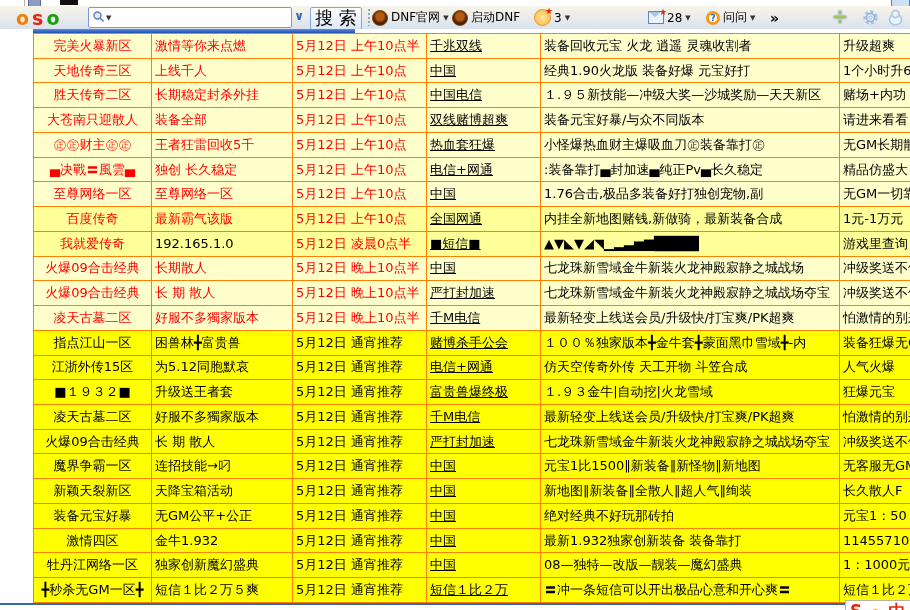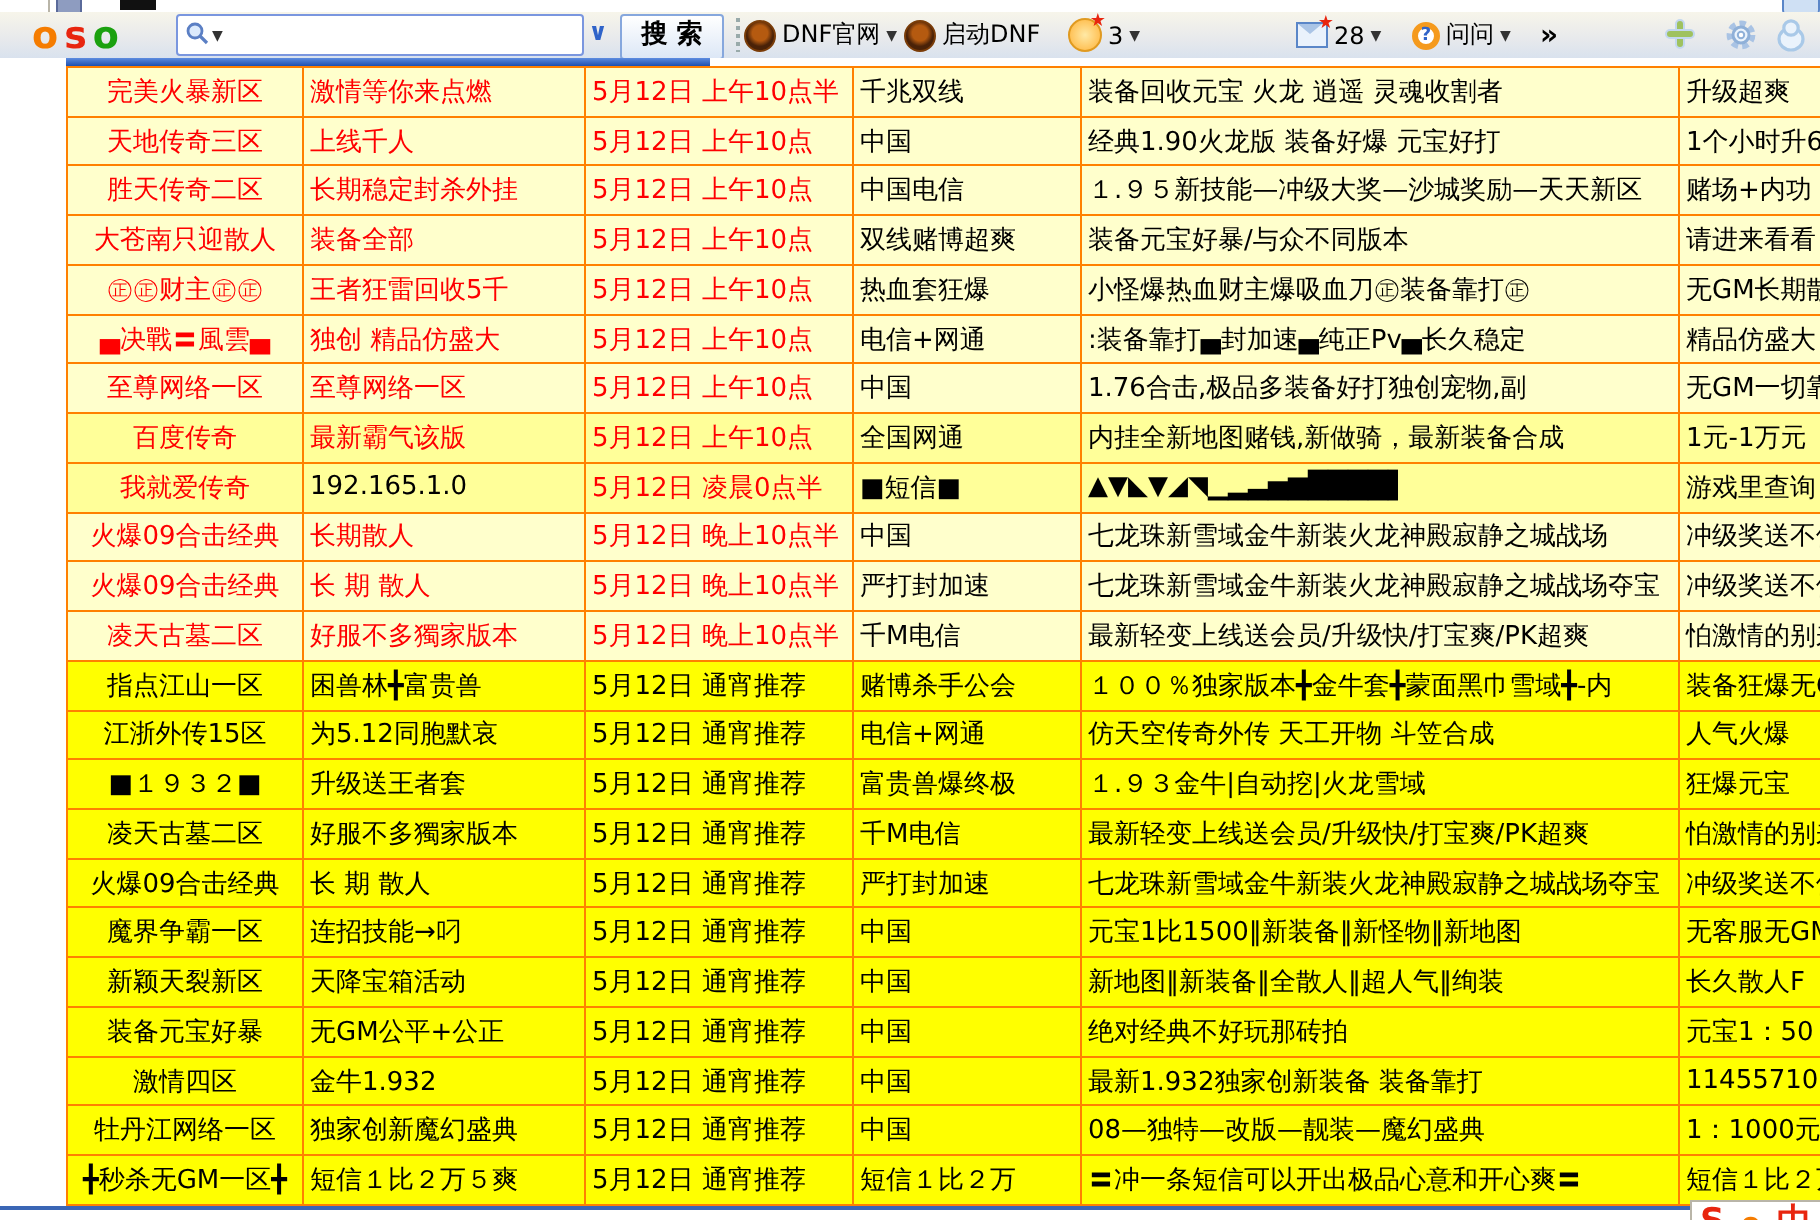--- a/index.html
+++ b/index.html
@@ -20,21 +20,21 @@
   .logo{font-weight:bold;font-size:19px;letter-spacing:0;line-height:22px;}
   .logo span{display:inline-block;}
   .search-field{position:absolute;left:88px;top:1px;width:202px;height:19px;background:#fff;
                 border:1px solid #7a96df;border-radius:2px;display:flex;align-items:center;}
   .search-input{flex:1;border:none;outline:none;height:15px;font-size:12px;background:transparent;}
   .mag{margin:0 1px 0 3px;}
   .tiny-arrow{font-size:7px;color:#333;}
   .field-chev{position:absolute;left:291px;top:3px;width:16px;height:16px;color:#2f63c9;font-weight:bold;font-size:12px;text-align:center;line-height:15px;}
   .btn-search{position:absolute;left:310px;top:1px;width:50px;height:21px;
               background:linear-gradient(#ffffff,#dce7f6);border:1px solid #86a7dd;border-radius:2px;
-              font-size:13px;text-align:center;line-height:19px;font-weight:bold;}
+              font-size:18px;text-align:center;line-height:19px;}
   .sep{position:absolute;left:368px;top:3px;height:17px;width:2px;
        background-image:repeating-linear-gradient(#9aa 0 2px,transparent 2px 4px);}
   .ico{display:inline-block;vertical-align:middle;}
   .dnf-ico{width:14px;height:14px;border-radius:50%;background:radial-gradient(circle at 50% 40%,#b55a10 0 35%,#4a2208 60%);border:1px solid #7a3c08;}
   .badge-ico{position:relative;width:15px;height:15px;border-radius:50%;background:radial-gradient(#ffe9a6,#ffb237);border:1px solid #e09a20;}
   .badge-ico i{position:absolute;right:-3px;top:-4px;color:#e8250f;font-style:normal;font-size:9px;}
   .book-ico{width:12px;height:14px;background:#fff;border:1px solid #5a86c8;position:relative;}
   .book-ico i{position:absolute;right:1px;top:0;width:3px;height:9px;background:#58b030;}
   .mail-ico{width:14px;height:11px;background:#eaf2fc;border:1px solid #5a86c8;position:relative;}
   .mail-ico u{position:absolute;left:0;top:0;border-left:6px solid transparent;border-right:6px solid transparent;border-top:5px solid #aac4e6;}
@@ -48,21 +48,21 @@
   .blue-bar{position:absolute;left:33px;top:29px;width:322px;height:4px;
             background:linear-gradient(#5d8ce0,#1e50b0);}
   
   .tbl-wrap{position:absolute;left:33px;top:33px;width:877px;height:485px;}
   table{border-collapse:collapse;table-layout:fixed;width:877px;height:570px;}
   td{border:1px solid #ff8000;font-size:13px;white-space:nowrap;overflow:hidden;
      padding:0 3px;height:22px;}
   td.c0{width:111px;text-align:center;}
   td.c1{width:134px;}
   td.c2{width:127px;}
-  td.c3{width:107px;}
+  td.c3{width:107px;text-decoration:underline;}
   td.c4{width:292px;margin-left:12px;}
   td.c5{width:100px;}
   .tone-cream td{background:#ffffcc;}
   .tone-gold td{background:#ffff99;}
   .tone-yellow td{background:#ffff00;}
   .tone-cream td.c0,.tone-cream td.c1,.tone-cream td.c2,
   .tone-gold td.c0,.tone-gold td.c1,.tone-gold td.c2{color:#ff0000;}
   .tone-cream td,.tone-gold td{color:#000;}
   .tone-yellow td{color:#000;}
   td.black{color:#000 !important;}
@@ -211,21 +211,21 @@
         <tr class="tone-cream">
           <td class="c0">㊣㊣财主㊣㊣</td>
           <td class="c1">王者狂雷回收5千</td>
           <td class="c2">5月12日 上午10点</td>
           <td class="c3">热血套狂爆</td>
           <td class="c4">小怪爆热血财主爆吸血刀㊣装备靠打㊣</td>
           <td class="c5">无GM长期散人</td>
         </tr>
         <tr class="tone-cream">
           <td class="c0">▄决戰〓風雲▄</td>
-          <td class="c1">独创 精品仿盛大</td>
+          <td class="c1">独创 长久稳定</td>
           <td class="c2">5月12日 上午10点</td>
           <td class="c3">电信+网通</td>
           <td class="c4">:装备靠打▄封加速▄纯正Pv▄长久稳定</td>
           <td class="c5">精品仿盛大</td>
         </tr>
         <tr class="tone-cream">
           <td class="c0">至尊网络一区</td>
           <td class="c1">至尊网络一区</td>
           <td class="c2">5月12日 上午10点</td>
           <td class="c3">中国</td>

